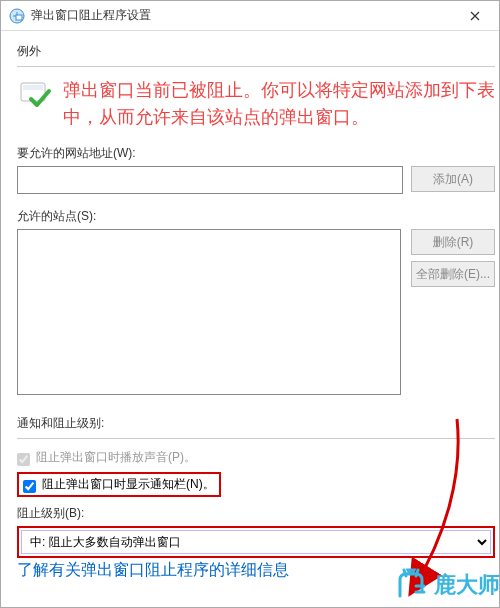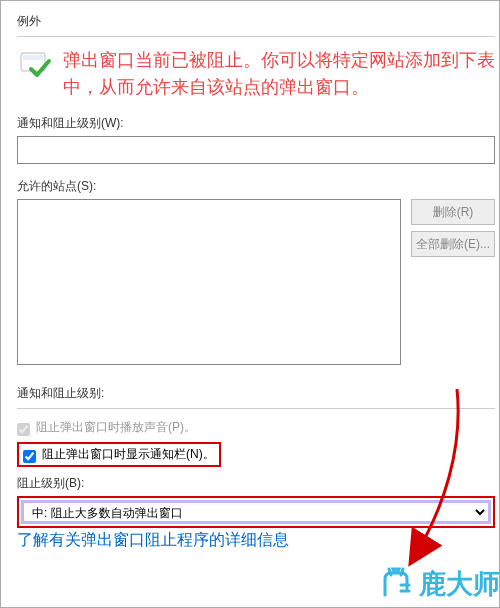--- a/index.html
+++ b/index.html
@@ -19,55 +19,71 @@
 .input-row { display: flex; gap: 8px; margin-bottom: 14px; align-items: stretch; }
 .text-input { flex: 1; height: 28px; border: 1px solid #888; padding: 2px 4px; font-size: 12px; }
 .btn { width: 84px; height: 26px; border: 1px solid #bbb; background: #eee; font-size: 12px; color: #888; cursor: default; display: flex; align-items: center; justify-content: center; }
 .listbox-row { display: flex; gap: 10px; margin-bottom: 20px; }
 .listbox { flex: 1; height: 166px; border: 1px solid #888; background: #fff; }
 .btn-col { display: flex; flex-direction: column; gap: 6px; width: 84px; }
 .checkbox-row { display: flex; align-items: flex-end; gap: 6px; margin: 6px 0; font-size: 12px; }
 .checkbox-row input[type=checkbox] { width: 13px; height: 13px; }
 .cb-disabled { color: #999; }
 .cb-disabled input { accent-color: #999; }
-.select-full { width: 100%; height: 24px; border: 3px solid #c4b5fd; font-size: 12px; padding: 2px 4px; background: #fff; }
+.select-full { width: 100%; height: 24px; border: 1px solid #c4b5fd; font-size: 12px; padding: 2px 4px; background: #fff; }
 .redbox { border: 2px solid #d40000; display: inline-block; }
 .redbox-block { padding: 2px 4px; }
 .redbox-select { padding: 2px; display: block; }
 .link { color: #0066cc; font-size: 16px; text-decoration: none; margin-top: 2px; display: inline-block; }
 .watermark { position: absolute; right: 0; bottom: 6px; display: flex; align-items: center; gap: 6px; }
-.watermark-text { color: #36b6e0; font-size: 27px; font-weight: bold; }
+.watermark-text { color: #36b6e0; font-size: 22px; font-weight: bold; }
 .arrow-svg { position: absolute; right: 24px; top: 386px; pointer-events: none; }
 </style>
 </head>
 <body>
 
 <div class="window">
 
+  <div class="titlebar">
+    <span class="titlebar-icon">
+      <svg width="16" height="16" viewBox="0 0 16 16">
+        <circle cx="8" cy="8" r="7" fill="#cfe6fb" stroke="#3a8fd6"></circle>
+        <path d="M4 8 h4 v-4" stroke="#3a8fd6" fill="none" stroke-width="1"></path>
+        <rect x="7" y="7" width="6" height="5" fill="#fff" stroke="#3a8fd6"></rect>
+      </svg>
+    </span>
+    <span class="titlebar-text">弹出窗口阻止程序设置</span>
+    <div class="close-btn">
+      <svg width="10" height="10" viewBox="0 0 10 10">
+        <path d="M1 1 L9 9 M9 1 L1 9" stroke="#333" stroke-width="1.2"></path>
+      </svg>
+    </div>
+  </div>
 
   <div class="body-area">
 
     <div class="section-title">例外</div>
     <hr class="hr">
 
     <div class="exception-row">
       <span class="exception-icon">
         <svg width="36" height="36" viewBox="0 0 36 36">
           <rect x="4" y="6" width="24" height="18" rx="2" fill="#fdfdfd" stroke="#bbb"></rect>
           <rect x="6" y="8" width="20" height="5" fill="#e6eef8"></rect>
           <path d="M12 30 L18 18 L30 30" fill="none"></path>
           <path d="M14 22 L20 28 L32 14" stroke="#3cb043" stroke-width="4" fill="none" stroke-linecap="round" stroke-linejoin="round"></path>
         </svg>
       </span>
       <div class="exception-text">弹出窗口当前已被阻止。你可以将特定网站添加到下表中，从而允许来自该站点的弹出窗口。</div>
     </div>
 
-    <label class="label">通知和阻止级别(W):</label>
+    <label class="label">要允许的网站地址(W):</label>
     <div class="input-row">
       <input type="text" class="text-input" value="" style="">
+      <div class="btn">添加(A)</div>
     </div>
 
     <label class="label">允许的站点(S):</label>
     <div class="listbox-row">
       <div class="listbox"></div>
       <div class="btn-col">
         <div class="btn">删除(R)</div>
         <div class="btn">全部删除(E)...</div>
       </div>
     </div>

